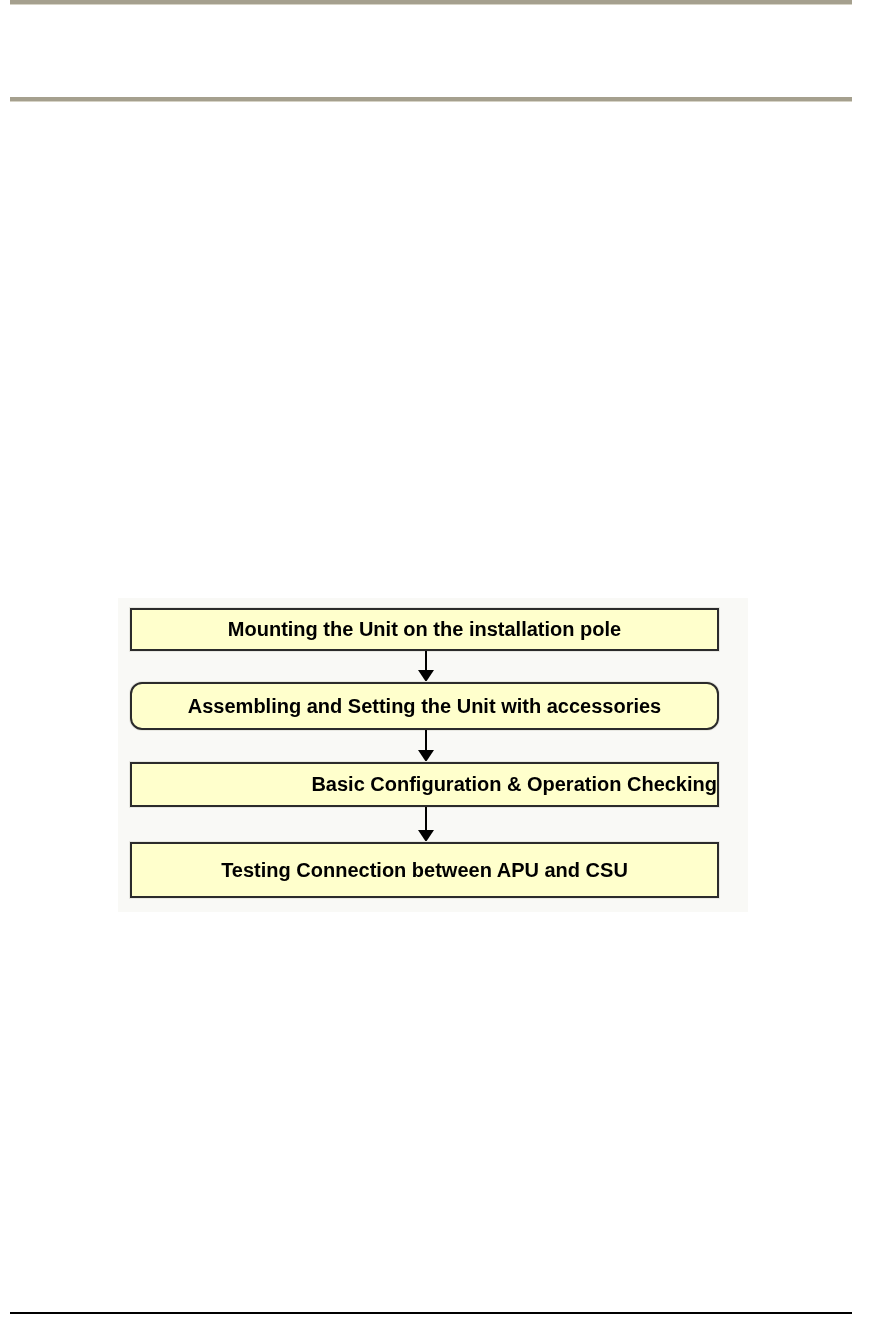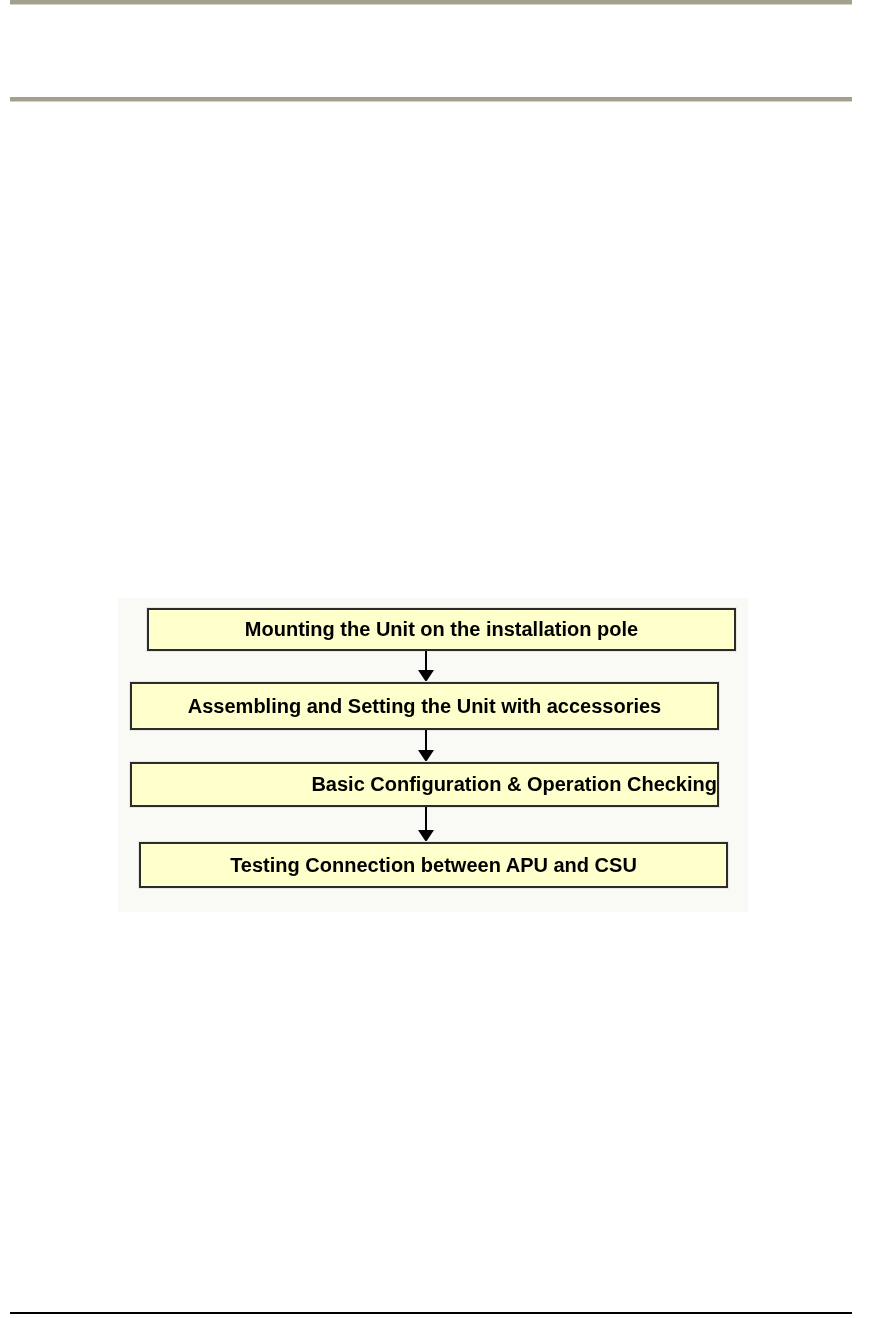--- a/index.html
+++ b/index.html
@@ -54,24 +54,24 @@
     border: 2px solid #2b2b2b;
     display: flex;
     align-items: center;
     justify-content: center;
     text-align: center;
     font-weight: bold;
     font-size: 20px;
     color: #000000;
     box-shadow: 0 0 0 1px #e8e8e2;
   }
-  .step-1 { top: 10px;  height: 43px; margin-left: 17px; }
-  .step-2 { top: 84px;  height: 48px; }
+  .step-1 { top: 10px;  height: 43px; }
+  .step-2 { top: 84px;  height: 48px; border-radius: 12px; }
   .step-3 { top: 164px; height: 45px; justify-content: flex-end; }
-  .step-4 { top: 244px; height: 46px; margin-left: 9px; }
+  .step-4 { top: 244px; height: 56px; }
   .arrow {
     position: absolute;
     left: 300px;
     width: 16px;
     display: flex;
     flex-direction: column;
     align-items: center;
   }
   .arrow-1 { top: 53px;  height: 31px; }
   .arrow-2 { top: 132px; height: 32px; }

